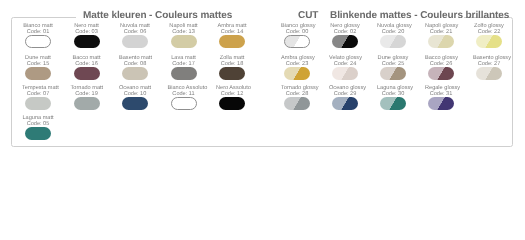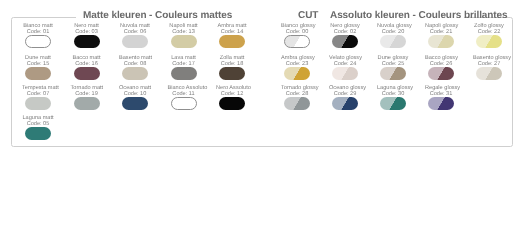--- a/index.html
+++ b/index.html
@@ -22,21 +22,21 @@
   .chip.outline{border:0.55px solid #8f8f8f;box-sizing:border-box;}
 </style>
 </head>
 <body>
 
 <div id="root">
   <div class="panel-box"></div>
   <div class="legend-mask"></div>
   <div class="legend legend-matte">Matte kleuren - Couleurs mattes</div>
   <div class="legend legend-cut">CUT</div>
-  <div class="legend legend-glossy">Assoluto kleuren - Couleurs brillantes</div>
+  <div class="legend legend-glossy">Blinkende mattes - Couleurs brillantes</div>
   <div class="sw" style="left:22.0px;top:22.9px">
     <div class="nm">Bianco matt</div>
     <div class="cd">Code: 01</div>
     <div class="chip outline" style="background:#ffffff"></div>
   </div>
   <div class="sw" style="left:70.5px;top:22.9px">
     <div class="nm">Nero matt</div>
     <div class="cd">Code: 03</div>
     <div class="chip" style="background:#0d0d0d"></div>
   </div>

